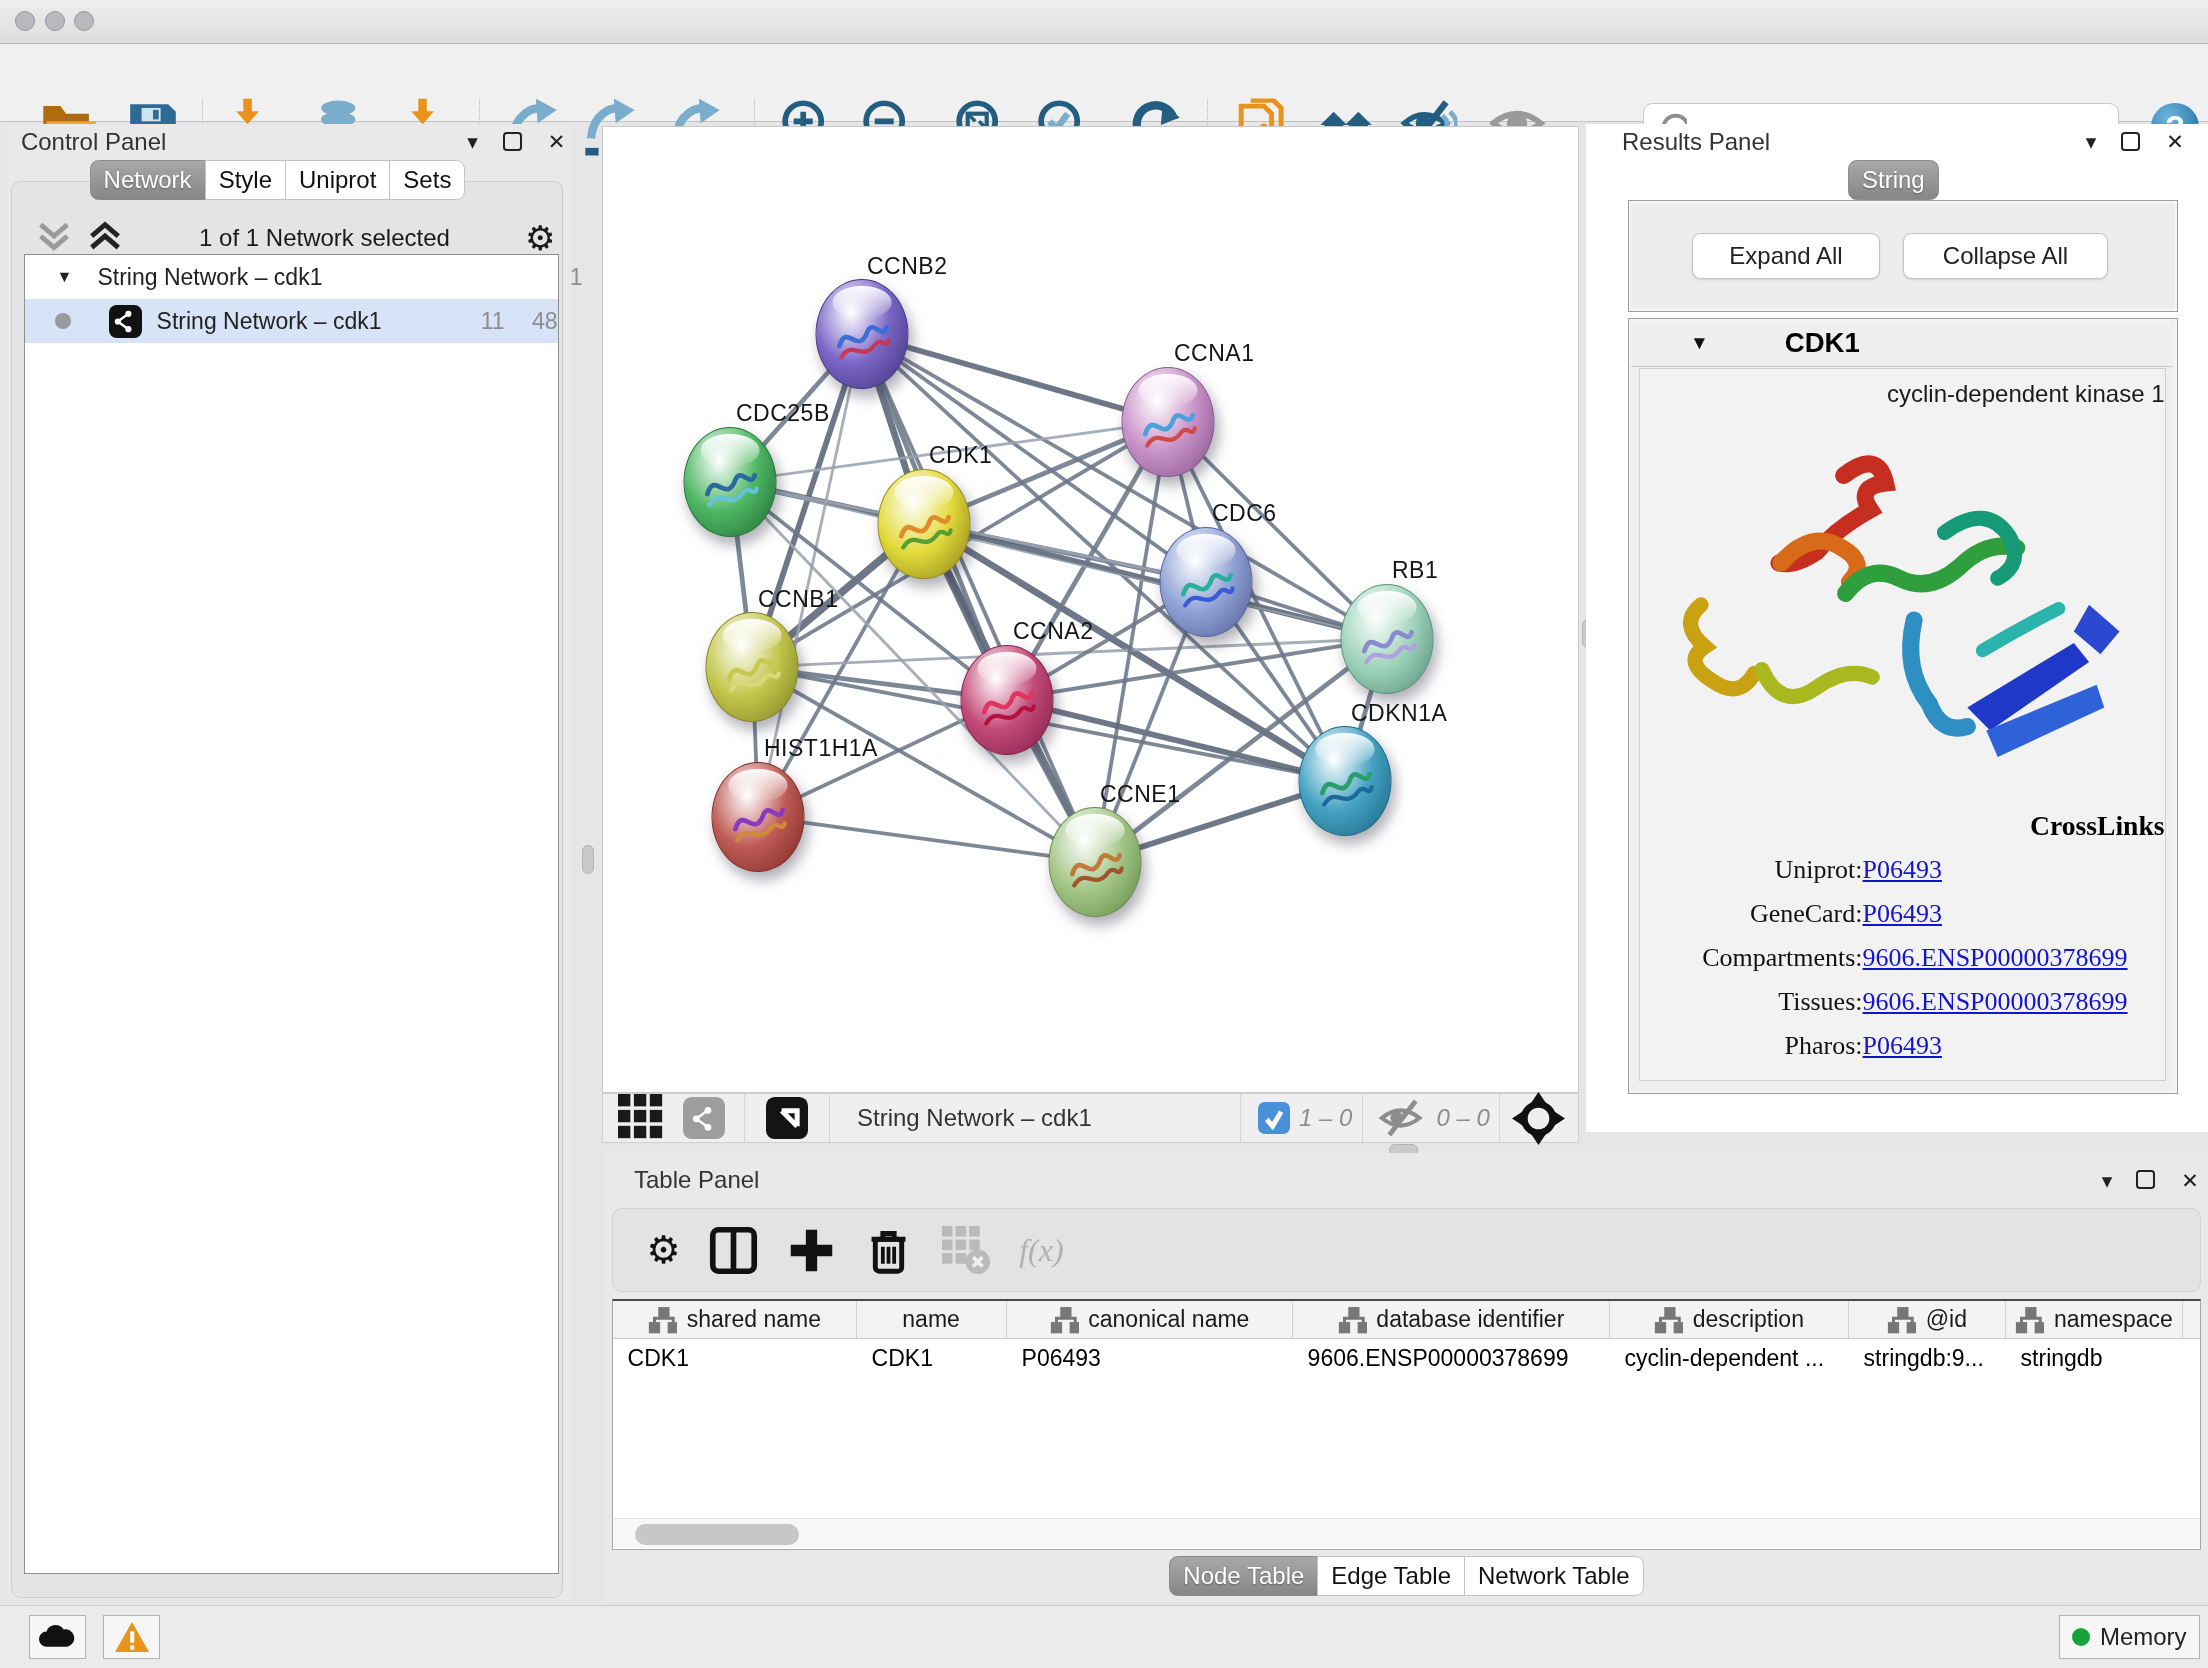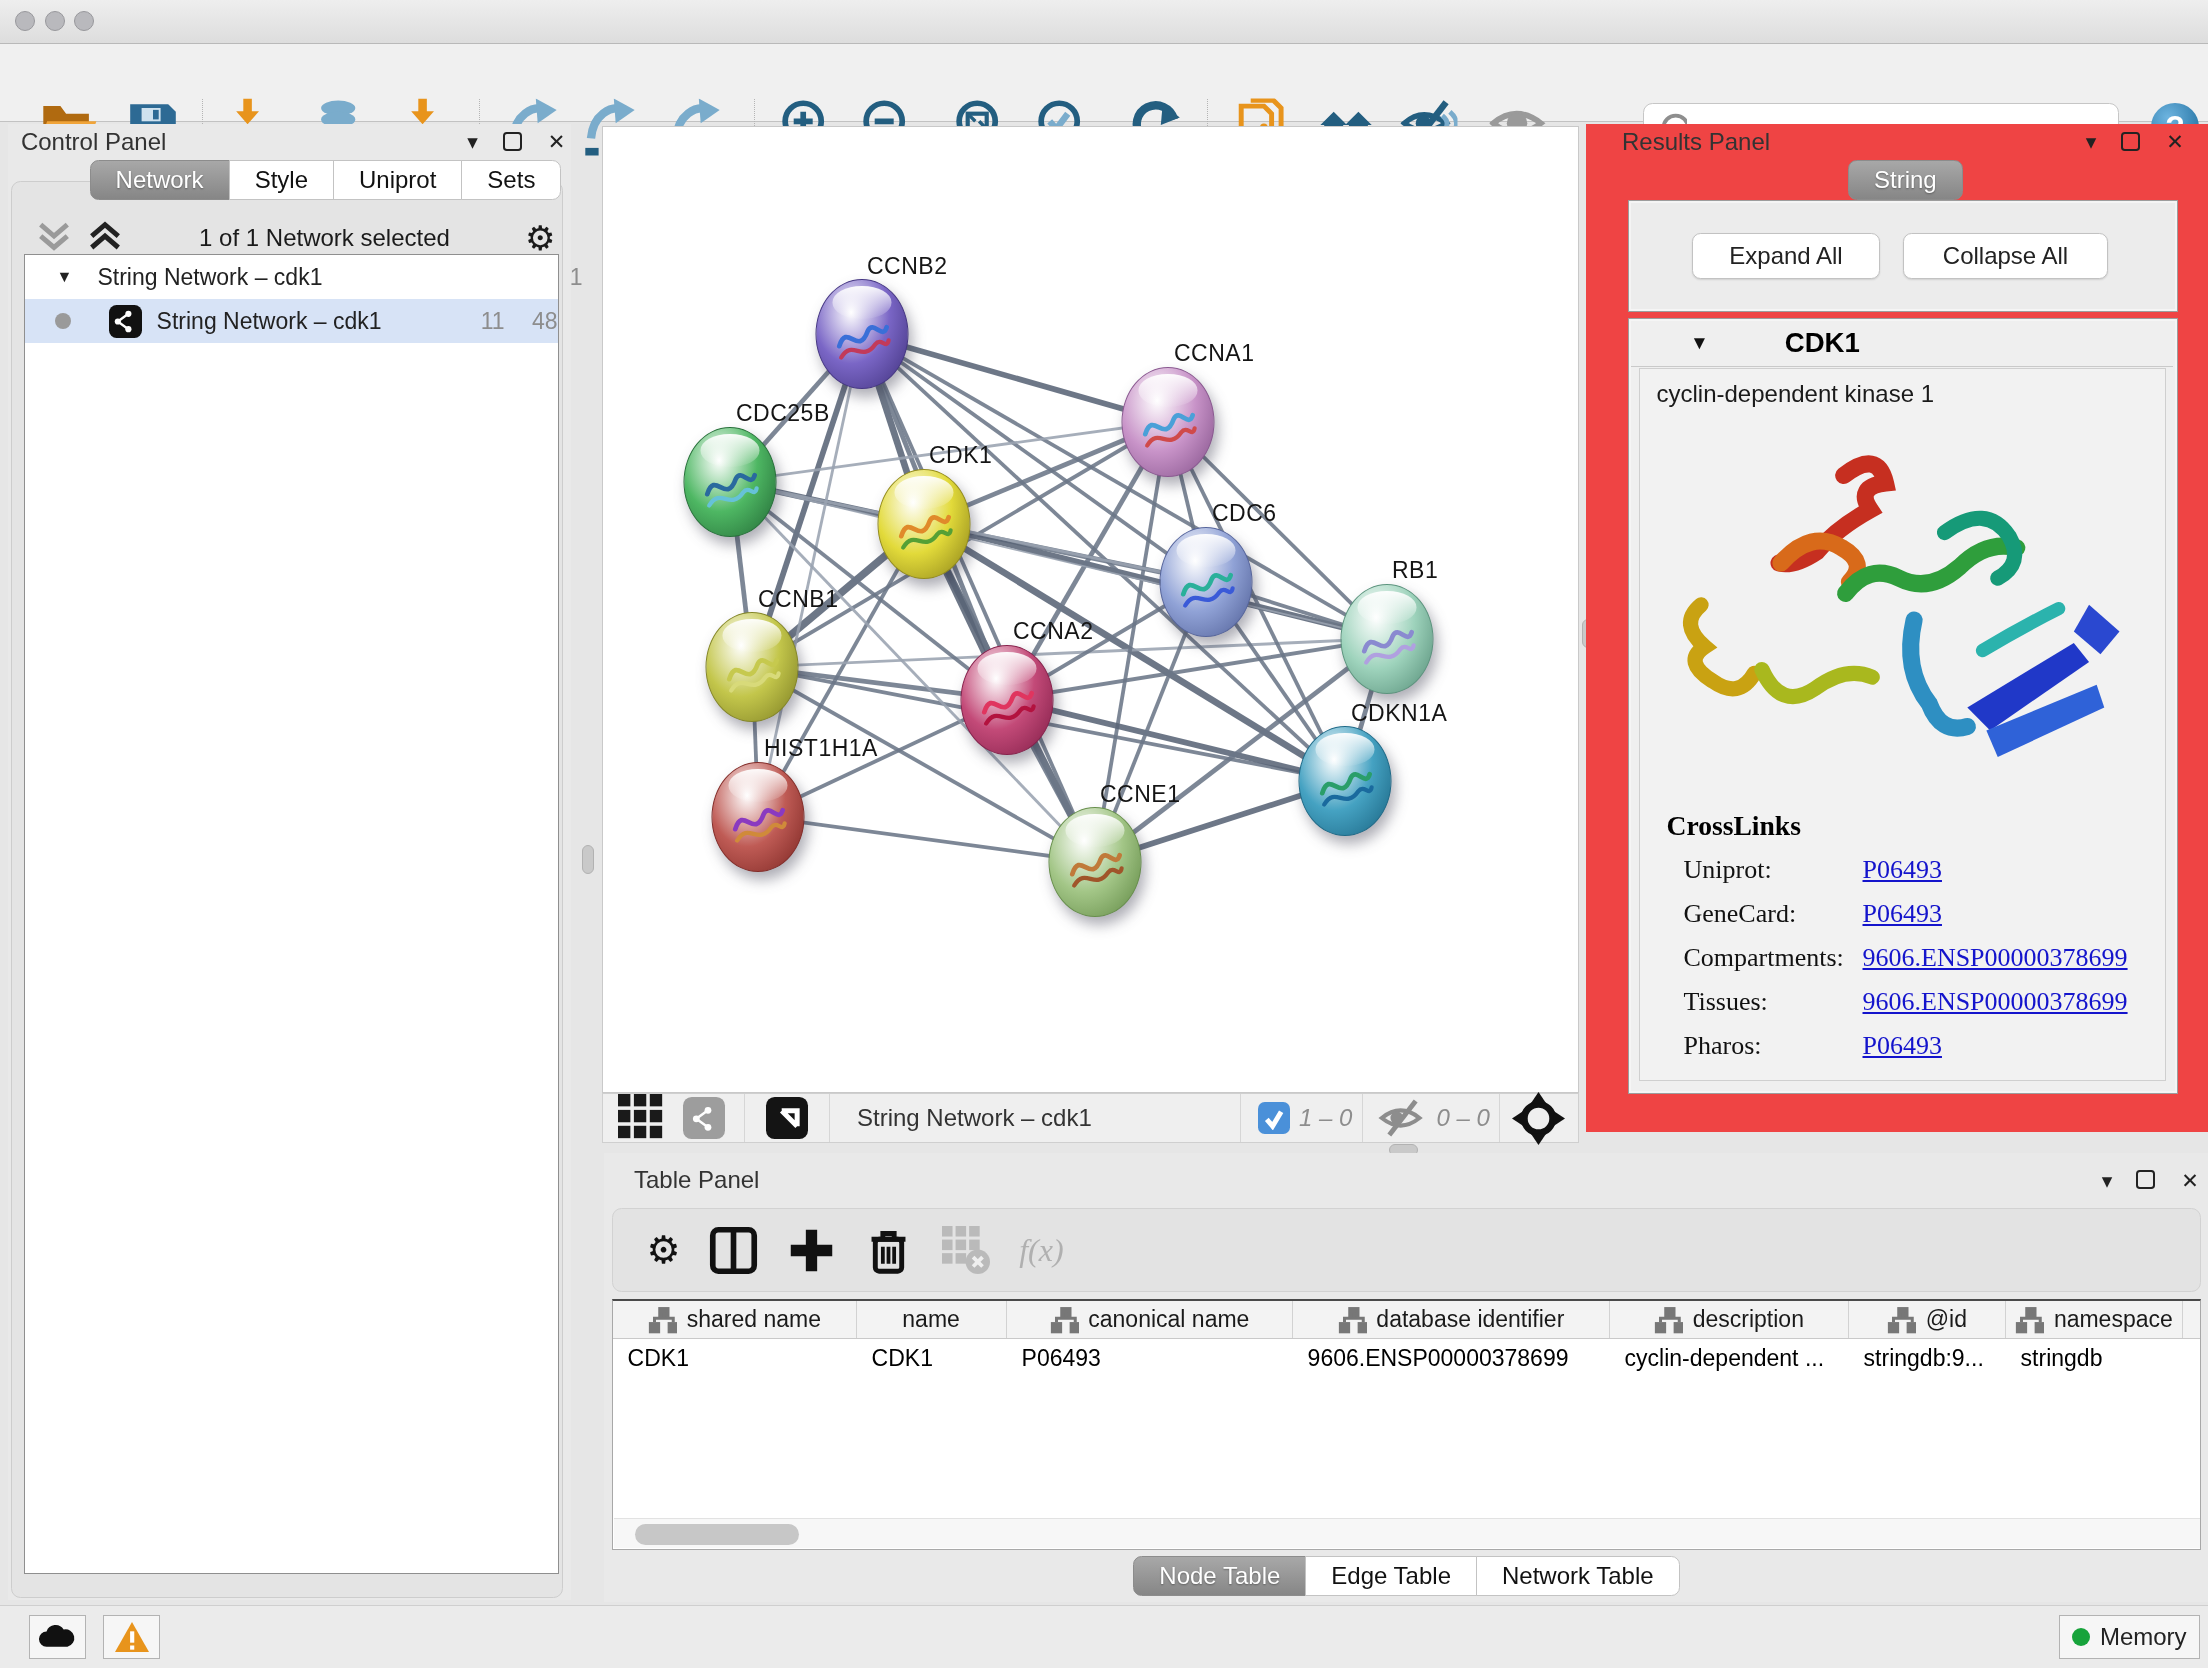--- a/index.html
+++ b/index.html
@@ -36,21 +36,21 @@
 
   
   .panel-title { font-size:24px; color:#333; }
   .pbtn { display:inline-flex; align-items:center; justify-content:center;
     width:32px; height:28.5px; color:#222; font-size:21px; }
   .float-glyph { width:19px; height:19px; border:2.4px solid #222; border-radius:3.8px; display:inline-block; }
 
   
   .seg-tab { height:40px; background:#fff; border:1px solid #c3c3c3; color:#111;
     font-size:24px; display:inline-flex; align-items:center; justify-content:center;
-    padding:0 25px; margin-left:-1px; position:relative; }
+    padding:0 13px; margin-left:-1px; position:relative; }
   .seg-tab.first { border-radius:8.6px 0 0 8.6px; margin-left:0; }
   .seg-tab.last { border-radius:0 8.6px 8.6px 0; }
   .seg-tab.only { border-radius:8.6px; }
   .seg-tab.selected { background:linear-gradient(#a8a8a8,#868686); color:#fff;
     text-shadow:0 1px 1.9px rgba(0,0,0,.35); border-color:#8c8c8c; }
 
   
   .ctrl { position:absolute; left:7.6px; top:124px; width:563px; height:1476px; background:#e9e9e9; }
   .ctrl-box { position:absolute; left:3.8px; top:57px; width:552px; height:1417px;
     background:#e4e4e4; border:1px solid #cdcdcd; border-radius:9.5px; }
@@ -74,21 +74,21 @@
   .view-bar { position:absolute; left:602px; top:1093px; width:977px; height:50px;
     background:#efefef; border:1px solid #cfcfcf; display:flex; align-items:center; }
   .vb-sep { width:0; height:100%; border-left:1px solid #d6d6d6; }
   .vb-count { font-size:24px; color:#8d8d8d; margin:0 9.5px;font-style:italic; }
   .splitter-h { position:absolute; width:12.4px; height:28.5px; background:#c9c9c9;
     border-radius:6.7px; border:1px solid #b2b2b2; }
   .splitter-v { position:absolute; width:28.5px; height:12.4px; background:#c9c9c9;
     border-radius:6.7px; border:1px solid #b2b2b2; }
 
   
-  .results { position:absolute; left:1586px; top:124px; width:622px; height:1008px; background:#ef4444; }
+  .results { position:absolute; left:1586px; top:124px; width:622px; height:1008px; background:#ffffff;text-align:right; }
   .res-box1 { position:absolute; left:42px; top:76px; width:550px; height:112px;
     background:#ececec; border:1.9px solid #9d9d9d; box-shadow:inset 0 0 0 1.9px #f5f5f5; }
   .res-btn { position:absolute; height:46px; background:#fff; border:1px solid #c2c2c2;
     border-radius:8.6px; font-size:24px; display:flex; align-items:center; justify-content:center;
     box-shadow:0 1px 1.9px rgba(0,0,0,.12); }
   .res-box2 { position:absolute; left:42px; top:194px; width:550px; height:776px;
     background:#efefef; border:1.9px solid #9d9d9d; box-shadow:inset 0 0 0 1.9px #f5f5f5; }
   .res-gene-row { position:absolute; left:1.9px; top:1.9px; width:542px; height:46px;
     border-bottom:1.9px solid #c9c9c9; display:flex; align-items:center; }
   .res-inner { position:absolute; left:9.5px; top:49px; width:527px; height:713px;

